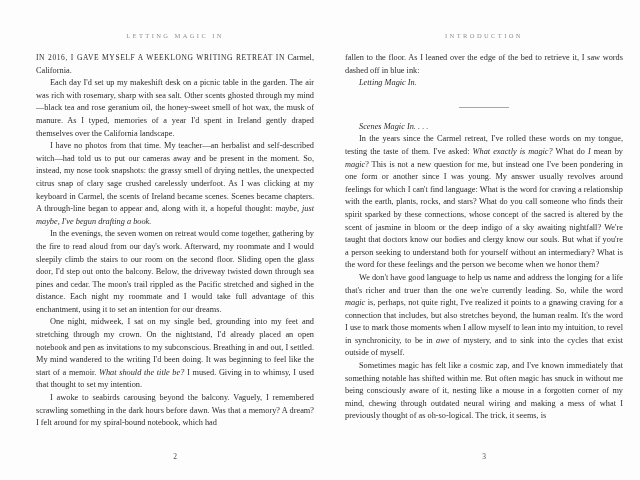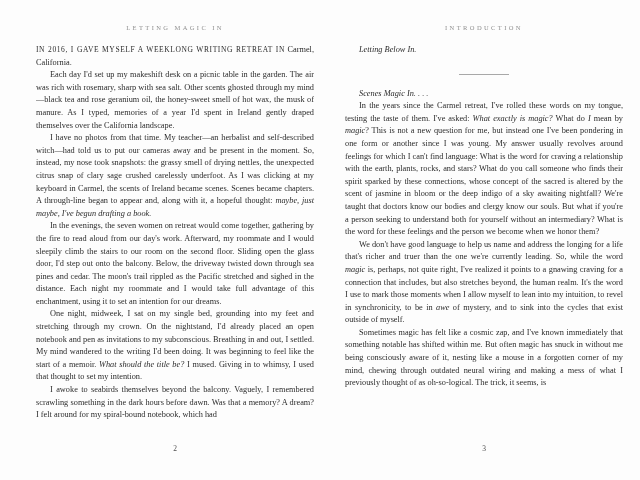--- a/index.html
+++ b/index.html
@@ -10,21 +10,21 @@
     width: 640px;
     height: 480px;
     background: #fdfdfd;
     position: relative;
     overflow: hidden;
     font-family: "Liberation Serif", "DejaVu Serif", serif;
     color: #2b2b2b;
   }
   .page {
     position: absolute;
-    top: 0;
+    top: 8px;
     width: 278px;
     height: 358px;
   }
   .page-left  { left: 36px; }
   .page-right { left: 345px; }
   .running-head {
     position: absolute;
     top: 24px;
     left: 0;
     width: 100%;
@@ -86,29 +86,30 @@
 <body>
 
 <div class="page page-left">
   <div class="running-head">LETTING MAGIC IN</div>
   <div class="body-text">
     <p class="no-indent"><span class="lead-caps">In 2016, I gave myself a weeklong writing retreat in</span> <span>Carmel, California.</span></p>
     <p>Each day I'd set up my makeshift desk on a picnic table in the garden. The air was rich with rosemary, sharp with sea salt. Other scents ghosted through my mind—black tea and rose geranium oil, the honey-sweet smell of hot wax, the musk of manure. As I typed, memories of a year I'd spent in Ireland gently draped themselves over the California landscape.</p>
     <p>I have no photos from that time. My teacher—an herbalist and self-described witch—had told us to put our cameras away and be present in the moment. So, instead, my nose took snapshots: the grassy smell of drying nettles, the unexpected citrus snap of clary sage crushed carelessly underfoot. As I was clicking at my keyboard in Carmel, the scents of Ireland became scenes. Scenes became chapters. A through-line began to appear and, along with it, a hopeful thought: <i>maybe, just maybe, I've begun drafting a book.</i></p>
     <p>In the evenings, the seven women on retreat would come together, gathering by the fire to read aloud from our day's work. Afterward, my roommate and I would sleepily climb the stairs to our room on the second floor. Sliding open the glass door, I'd step out onto the balcony. Below, the driveway twisted down through sea pines and cedar. The moon's trail rippled as the Pacific stretched and sighed in the distance. Each night my roommate and I would take full advantage of this enchantment, using it to set an intention for our dreams.</p>
     <p>One night, midweek, I sat on my single bed, grounding into my feet and stretching through my crown. On the nightstand, I'd already placed an open notebook and pen as invitations to my subconscious. Breathing in and out, I settled. My mind wandered to the writing I'd been doing. It was beginning to feel like the start of a memoir. <i>What should the title be?</i> I mused. Giving in to whimsy, I used that thought to set my intention.</p>
-    <p>I awoke to seabirds themselves beyond the balcony. Vaguely, I remembered scrawling something in the dark hours before dawn. Was that a memory? A dream? I felt around for my spiral-bound notebook, which had</p>
+    <p>I awoke to seabirds carousing beyond the balcony. Vaguely, I remembered scrawling something in the dark hours before dawn. Was that a memory? A dream? I felt around for my spiral-bound notebook, which had</p>
   </div>
   <div class="page-number">2</div>
 </div>
 
 <div class="page page-right">
   <div class="running-head">INTRODUCTION</div>
   <div class="body-text">
-    <p class="note-line"><i>Letting Below In.</i></p>
+    <p class="no-indent">fallen to the floor. As I leaned over the edge of the bed to retrieve it, I saw words dashed off in blue ink:</p>
+    <p class="note-line"><i>Letting Magic In.</i></p>
     <hr class="divider">
     <p class="scene-line"><i>Scenes Magic In. . . .</i></p>
     <p>In the years since the Carmel retreat, I've rolled these words on my tongue, testing the taste of them. I've asked: <i>What exactly is magic?</i> What do <i>I</i> mean by <i>magic</i>? This is not a new question for me, but instead one I've been pondering in one form or another since I was young. My answer usually revolves around feelings for which I can't find language: What is the word for craving a relationship with the earth, plants, rocks, and stars? What do you call someone who finds their spirit sparked by these connections, whose concept of the sacred is altered by the scent of jasmine in bloom or the deep indigo of a sky awaiting nightfall? We're taught that doctors know our bodies and clergy know our souls. But what if you're a person seeking to understand both for yourself without an intermediary? What is the word for these feelings and the person we become when we honor them?</p>
     <p>We don't have good language to help us name and address the longing for a life that's richer and truer than the one we're currently leading. So, while the word <i>magic</i> is, perhaps, not quite right, I've realized it points to a gnawing craving for a connection that includes, but also stretches beyond, the human realm. It's the word I use to mark those moments when I allow myself to lean into my intuition, to revel in synchronicity, to be in <i>awe</i> of mystery, and to sink into the cycles that exist outside of myself.</p>
     <p>Sometimes magic has felt like a cosmic zap, and I've known immediately that something notable has shifted within me. But often magic has snuck in without me being consciously aware of it, nesting like a mouse in a forgotten corner of my mind, chewing through outdated neural wiring and making a mess of what I previously thought of as oh-so-logical. The trick, it seems, is</p>
   </div>
   <div class="page-number">3</div>
 </div>
 
 </body></html>

